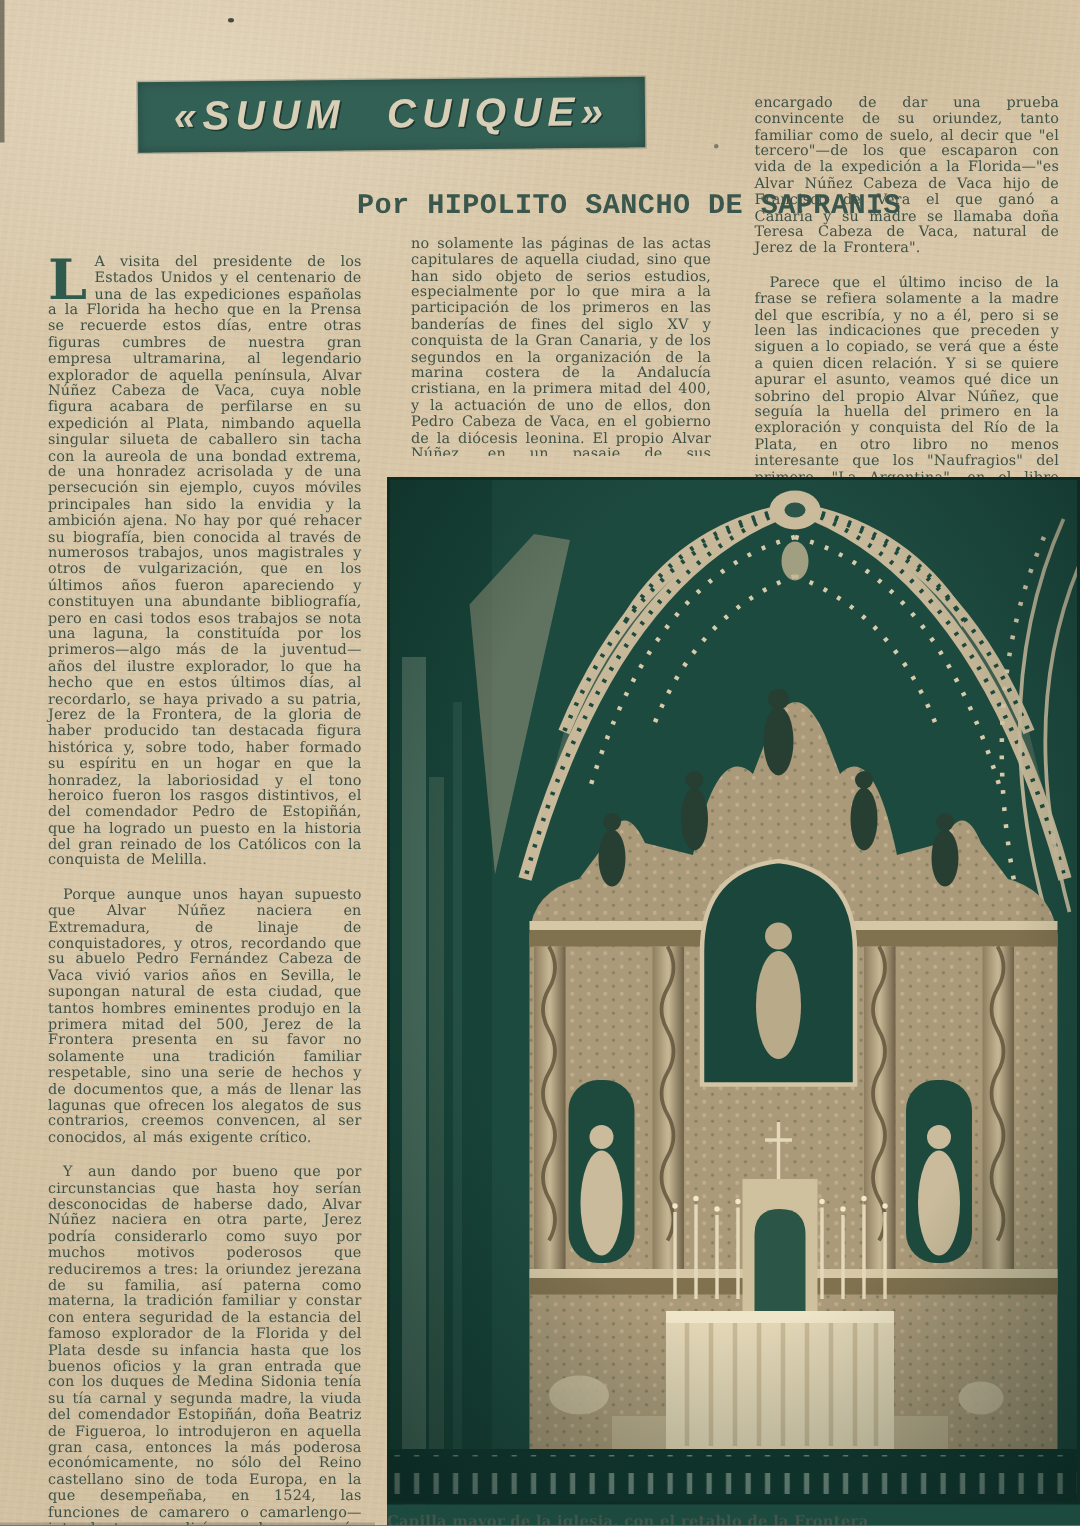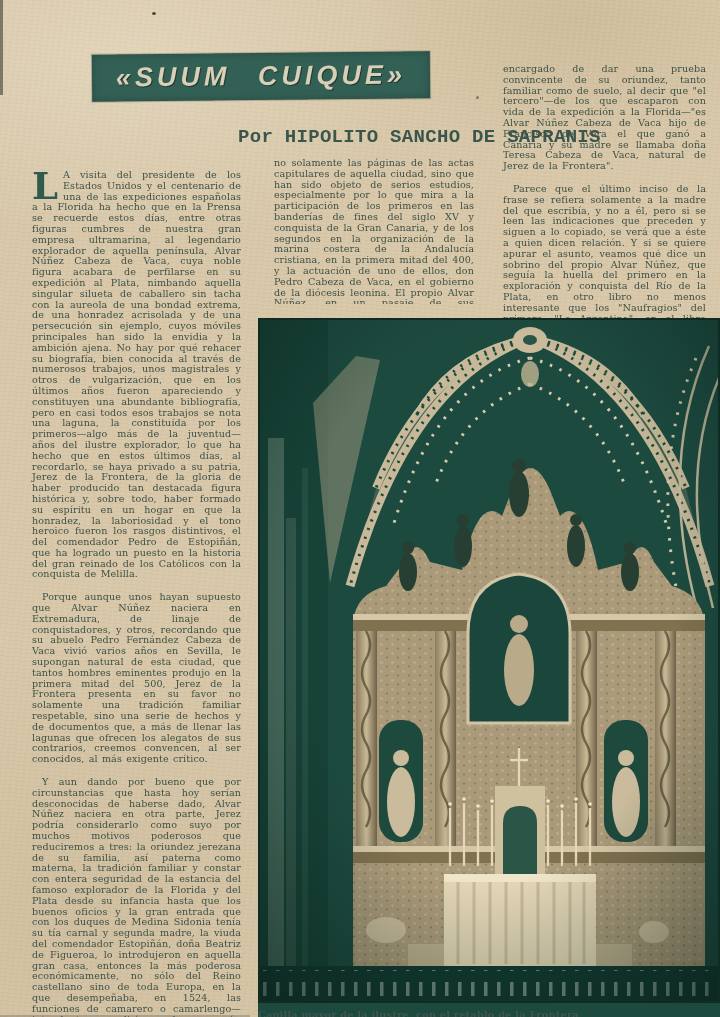--- a/index.html
+++ b/index.html
@@ -276,15 +276,15 @@
         <rect x="0" y="648" width="462" height="37" fill="#113830"></rect>
         <rect x="0" y="652" width="462" height="26" fill="url(#rail)" opacity=".8"></rect>
       </g>
 
       <rect width="462" height="685" fill="url(#vig)"></rect>
       <rect x="1" y="1" width="460" height="683" fill="none" stroke="#0e2c24" stroke-width="2"></rect>
     </svg>
     <div class="watermark">todocoleccion</div>
   </div>
 
-  <div class="caption">Capilla mayor de la ilustre, con el retablo de la Frontera</div>
+  <div class="caption">Capilla mayor de la iglesia, con el retablo de la Frontera</div>
 
 </div>
 
 </body></html>

